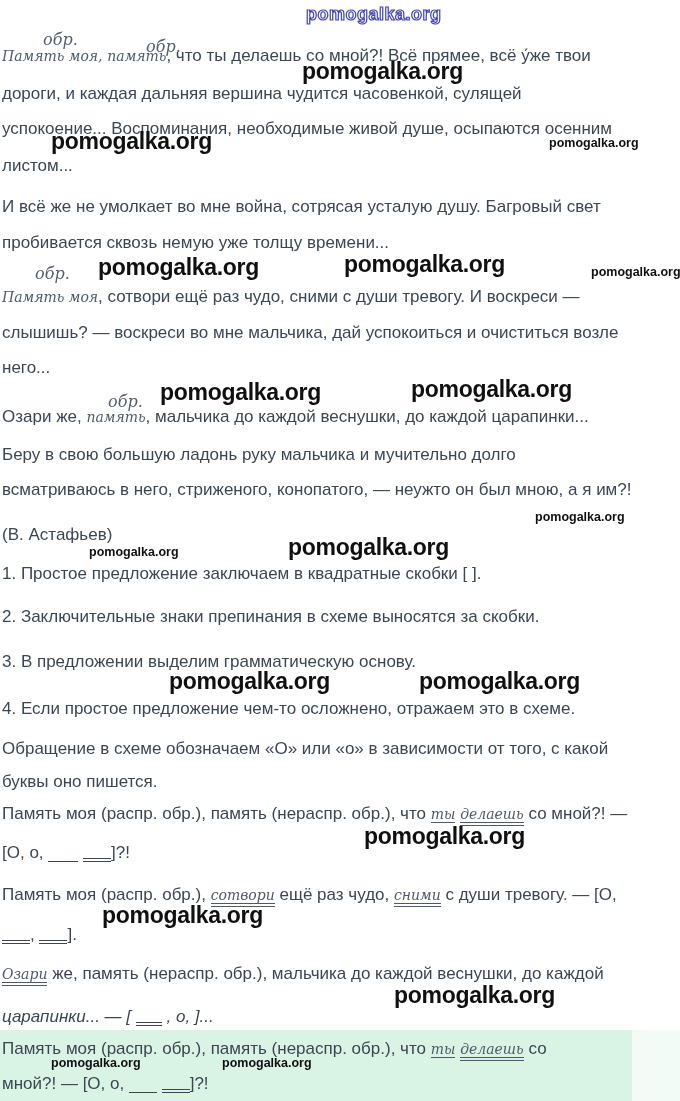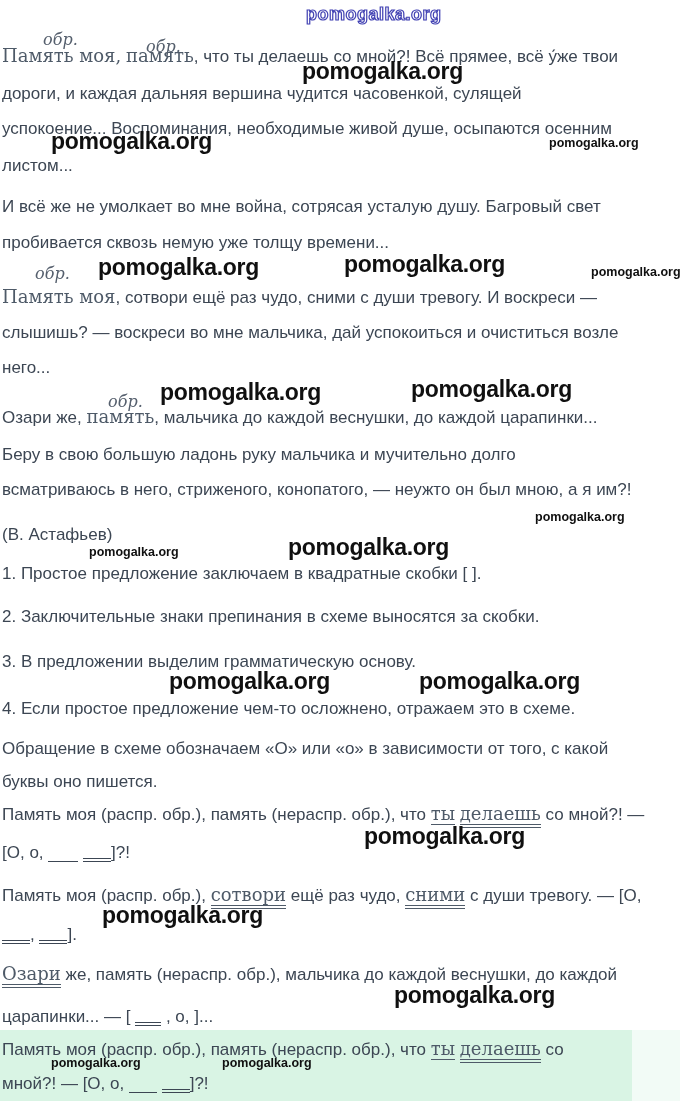--- a/index.html
+++ b/index.html
@@ -7,21 +7,21 @@
     position:relative;width:680px;height:1101px;background:#ffffff;
     overflow:hidden;font-family:"Liberation Sans",sans-serif;
   }
   .line{
     position:absolute;white-space:nowrap;font-size:17px;
     color:var(--text,#3c4653);line-height:22px;z-index:2;
   }
   .seg-n{font-family:"Liberation Sans",sans-serif;}
   .seg-it,.seg-u1,.seg-u2{
     font-family:"DejaVu Serif","Liberation Serif",serif;
-    font-size:18px;color:var(--serif,#4e5a68);
+    font-style:italic;font-size:14px;color:var(--serif,#4e5a68);
   }
   .seg-u1{border-bottom:1.5px solid currentColor;}
   .seg-u2{border-bottom:4px double currentColor;}
   .seg-b1,.seg-b2{display:inline-block;height:13px;vertical-align:-4px;}
   .seg-b1{border-bottom:1.5px solid currentColor;}
   .seg-b2{border-bottom:4px double currentColor;}
   .obr{
     position:absolute;font-family:"DejaVu Serif","Liberation Serif",serif;
     font-style:italic;font-size:16px;color:var(--label,#555f6d);z-index:2;white-space:nowrap;
   }
@@ -61,21 +61,21 @@
     <div class="line" style="left: 2px; top: 606px;"><span class="seg-n">2. Заключительные знаки препинания в схеме выносятся за скобки.</span></div>
     <div class="line" style="left: 2px; top: 651px;"><span class="seg-n">3. В предложении выделим грамматическую основу.</span></div>
     <div class="line" style="left: 2px; top: 698px;"><span class="seg-n">4. Если простое предложение чем-то осложнено, отражаем это в схеме.</span></div>
     <div class="line" style="left: 2px; top: 738px;"><span class="seg-n">Обращение в схеме обозначаем «О» или «о» в зависимости от того, с какой</span></div>
     <div class="line" style="left: 2px; top: 771px;"><span class="seg-n">буквы оно пишется.</span></div>
     <div class="line" style="left: 2px; top: 803px;"><span class="seg-n">Память моя (распр. обр.), память (нераспр. обр.), что </span><span class="seg-u1">ты</span><span class="seg-n"> </span><span class="seg-u2">делаешь</span><span class="seg-n"> со мной?! —</span></div>
     <div class="line" style="left: 2px; top: 842px;"><span class="seg-n">[О, о, </span><span class="seg-b1" style="width: 30px;"></span><span class="seg-n"> </span><span class="seg-b2" style="width: 28px;"></span><span class="seg-n">]?!</span></div>
     <div class="line" style="left: 2px; top: 884px;"><span class="seg-n">Память моя (распр. обр.), </span><span class="seg-u2">сотвори</span><span class="seg-n"> ещё раз чудо, </span><span class="seg-u2">сними</span><span class="seg-n"> с души тревогу. — [О,</span></div>
     <div class="line" style="left: 2px; top: 924px;"><span class="seg-b2" style="width: 28px;"></span><span class="seg-n">, </span><span class="seg-b2" style="width: 28px;"></span><span class="seg-n">].</span></div>
     <div class="line" style="left: 2px; top: 963px;"><span class="seg-u2">Озари</span><span class="seg-n"> же, память (нераспр. обр.), мальчика до каждой веснушки, до каждой</span></div>
-    <div class="line" style="left: 2px; top: 1006px;"><span class="seg-n">царапинки... — [ </span><span class="seg-b2" style="width: 26px;"></span><span class="seg-n"> , о, ]...</span></div>
+    <div class="line" style="left: 2px; top: 1006px; font-style: italic;"><span class="seg-n">царапинки... — [ </span><span class="seg-b2" style="width: 26px;"></span><span class="seg-n"> , о, ]...</span></div>
     <div class="line" style="left: 2px; top: 1038px;"><span class="seg-n">Память моя (распр. обр.), память (нераспр. обр.), что </span><span class="seg-u1">ты</span><span class="seg-n"> </span><span class="seg-u2">делаешь</span><span class="seg-n"> со</span></div>
     <div class="line" style="left: 2px; top: 1073px; text-align: right;"><span class="seg-n">мной?! — [О, о, </span><span class="seg-b1" style="width: 28px;"></span><span class="seg-n"> </span><span class="seg-b2" style="width: 28px;"></span><span class="seg-n">]?!</span></div>
     <div class="obr" style="left: 43px; top: 30px;">обр.</div>
     <div class="obr" style="left: 146px; top: 37px;">обр.</div>
     <div class="obr" style="left: 35px; top: 264px;">обр.</div>
     <div class="obr" style="left: 108px; top: 392px;">обр.</div>
     <div class="wm wm-outline" style="left: 280px; top: 5px;">pomogalka.org</div>
     <div class="wm wm-large" style="left: 276px; top: 60px;">pomogalka.org</div>
     <div class="wm wm-large" style="left: 25px; top: 130px;">pomogalka.org</div>
     <div class="wm wm-small" style="left: 523px; top: 137px;">pomogalka.org</div>

